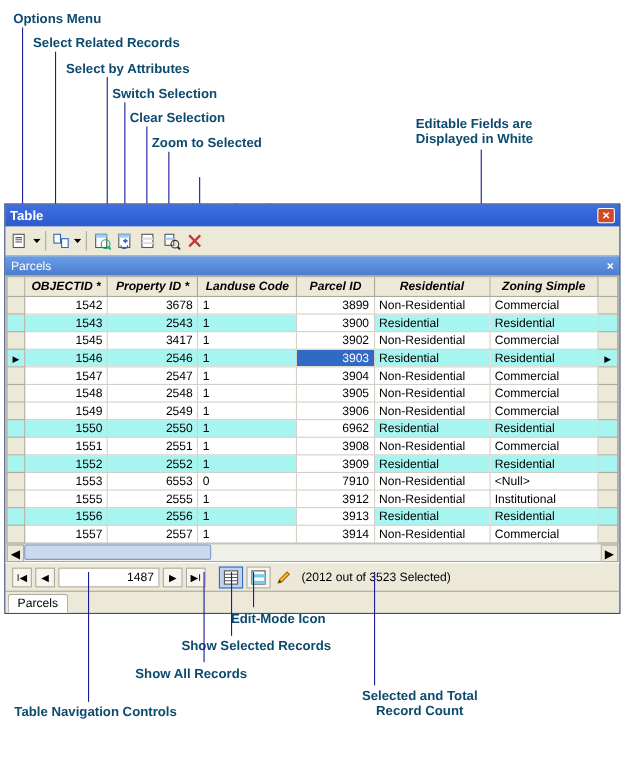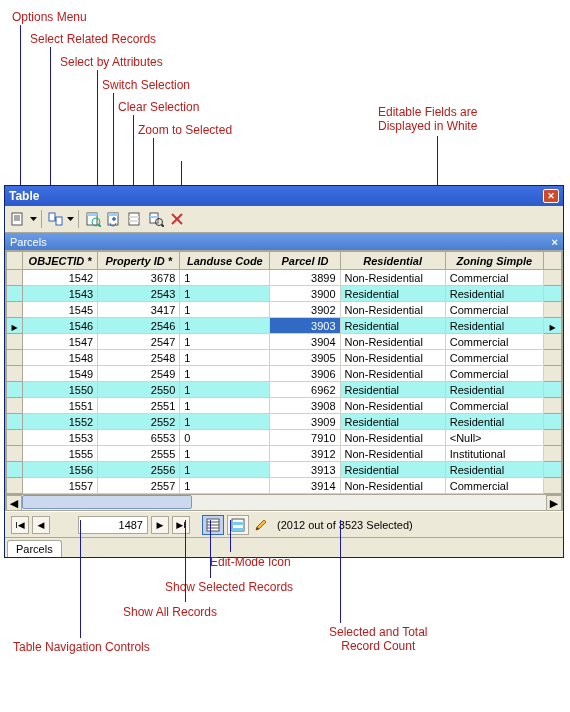--- a/index.html
+++ b/index.html
@@ -7,23 +7,24 @@
     margin: 0;
     font-family: Tahoma, Arial, sans-serif;
     font-size: 11px;
     background: #fff;
     width: 570px;
     height: 712px;
     position: relative;
   }
   .callout {
     position: absolute;
-    color: #b91c1c;
+    color: #0c4a6e;
     font-size: 12px;
     white-space: nowrap;
+    font-weight: bold;
   }
   .callout-line {
     position: absolute;
     background: #1a1a9a;
   }
   .vline { width: 1px; }
 
   .table-window {
     position: absolute;
     left: 4px;
@@ -169,28 +170,27 @@
   }
   .nav-btn {
     width:18px;height:18px;
     border:1px solid #aca899;
     background:#f7f5ee;
     display:flex;align-items:center;justify-content:center;
     cursor:pointer;
     font-size:9px;
   }
   .rec-input {
-    width:70px; height:18px;
+    width:92px; height:18px;
     border:1px solid #aca899;
     background:#fff;
     text-align:right;
     padding:0 4px;
     font-family:inherit;
     font-size:11px;
-    margin-left:25px;
   }
   .mode-btn {
     width:22px; height:20px;
     border:1px solid #aca899;
     background:#f7f5ee;
     display:flex;align-items:center;justify-content:center;
     cursor:pointer;
   }
   .mode-btn.active{ border:1px solid #316ac5; background:#c1d2ee; }
   .pencil { width:18px;height:18px; display:flex;align-items:center;justify-content:center;}

